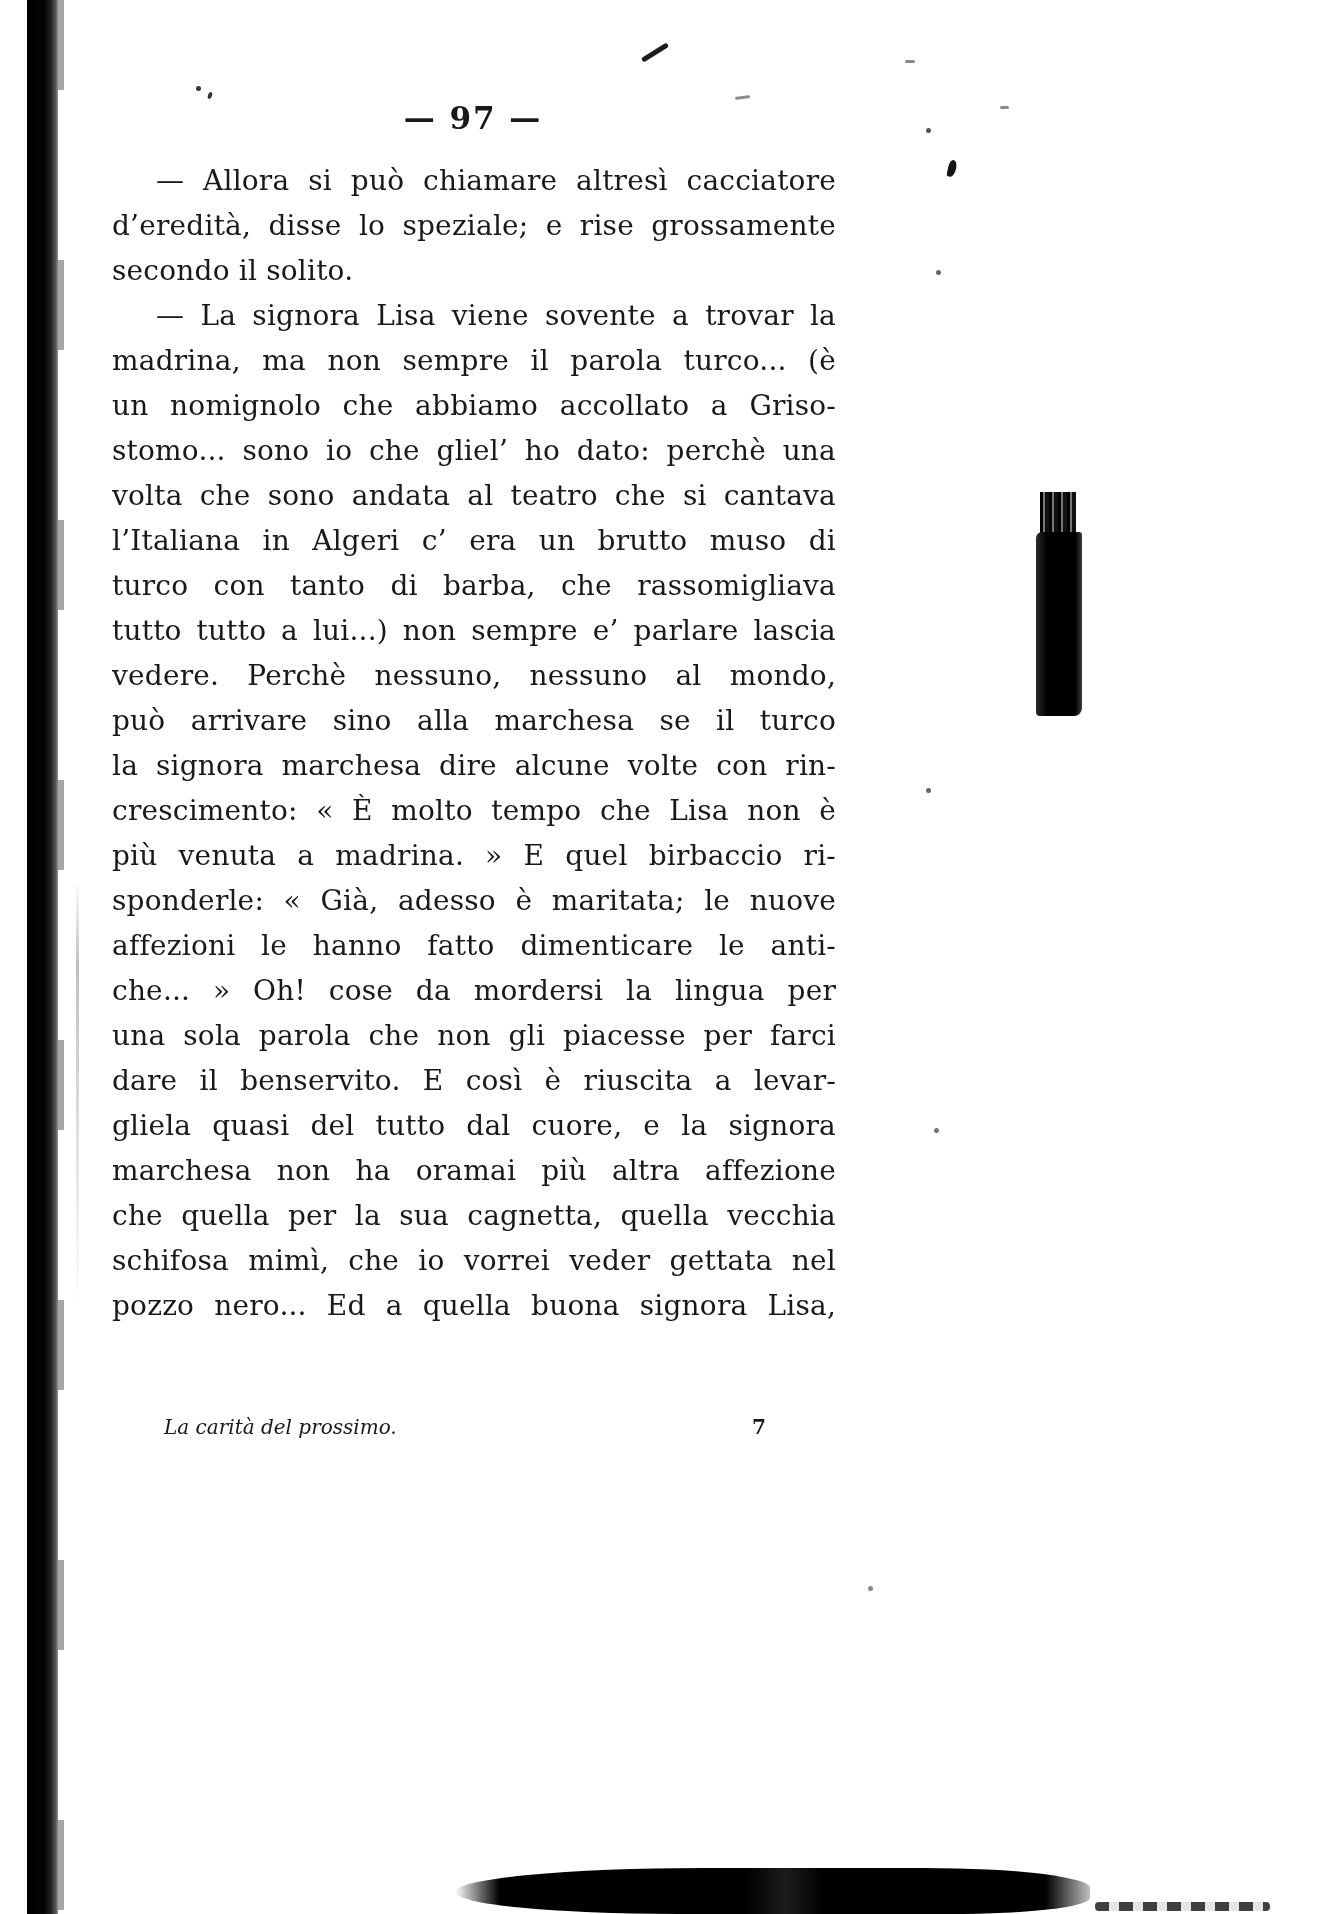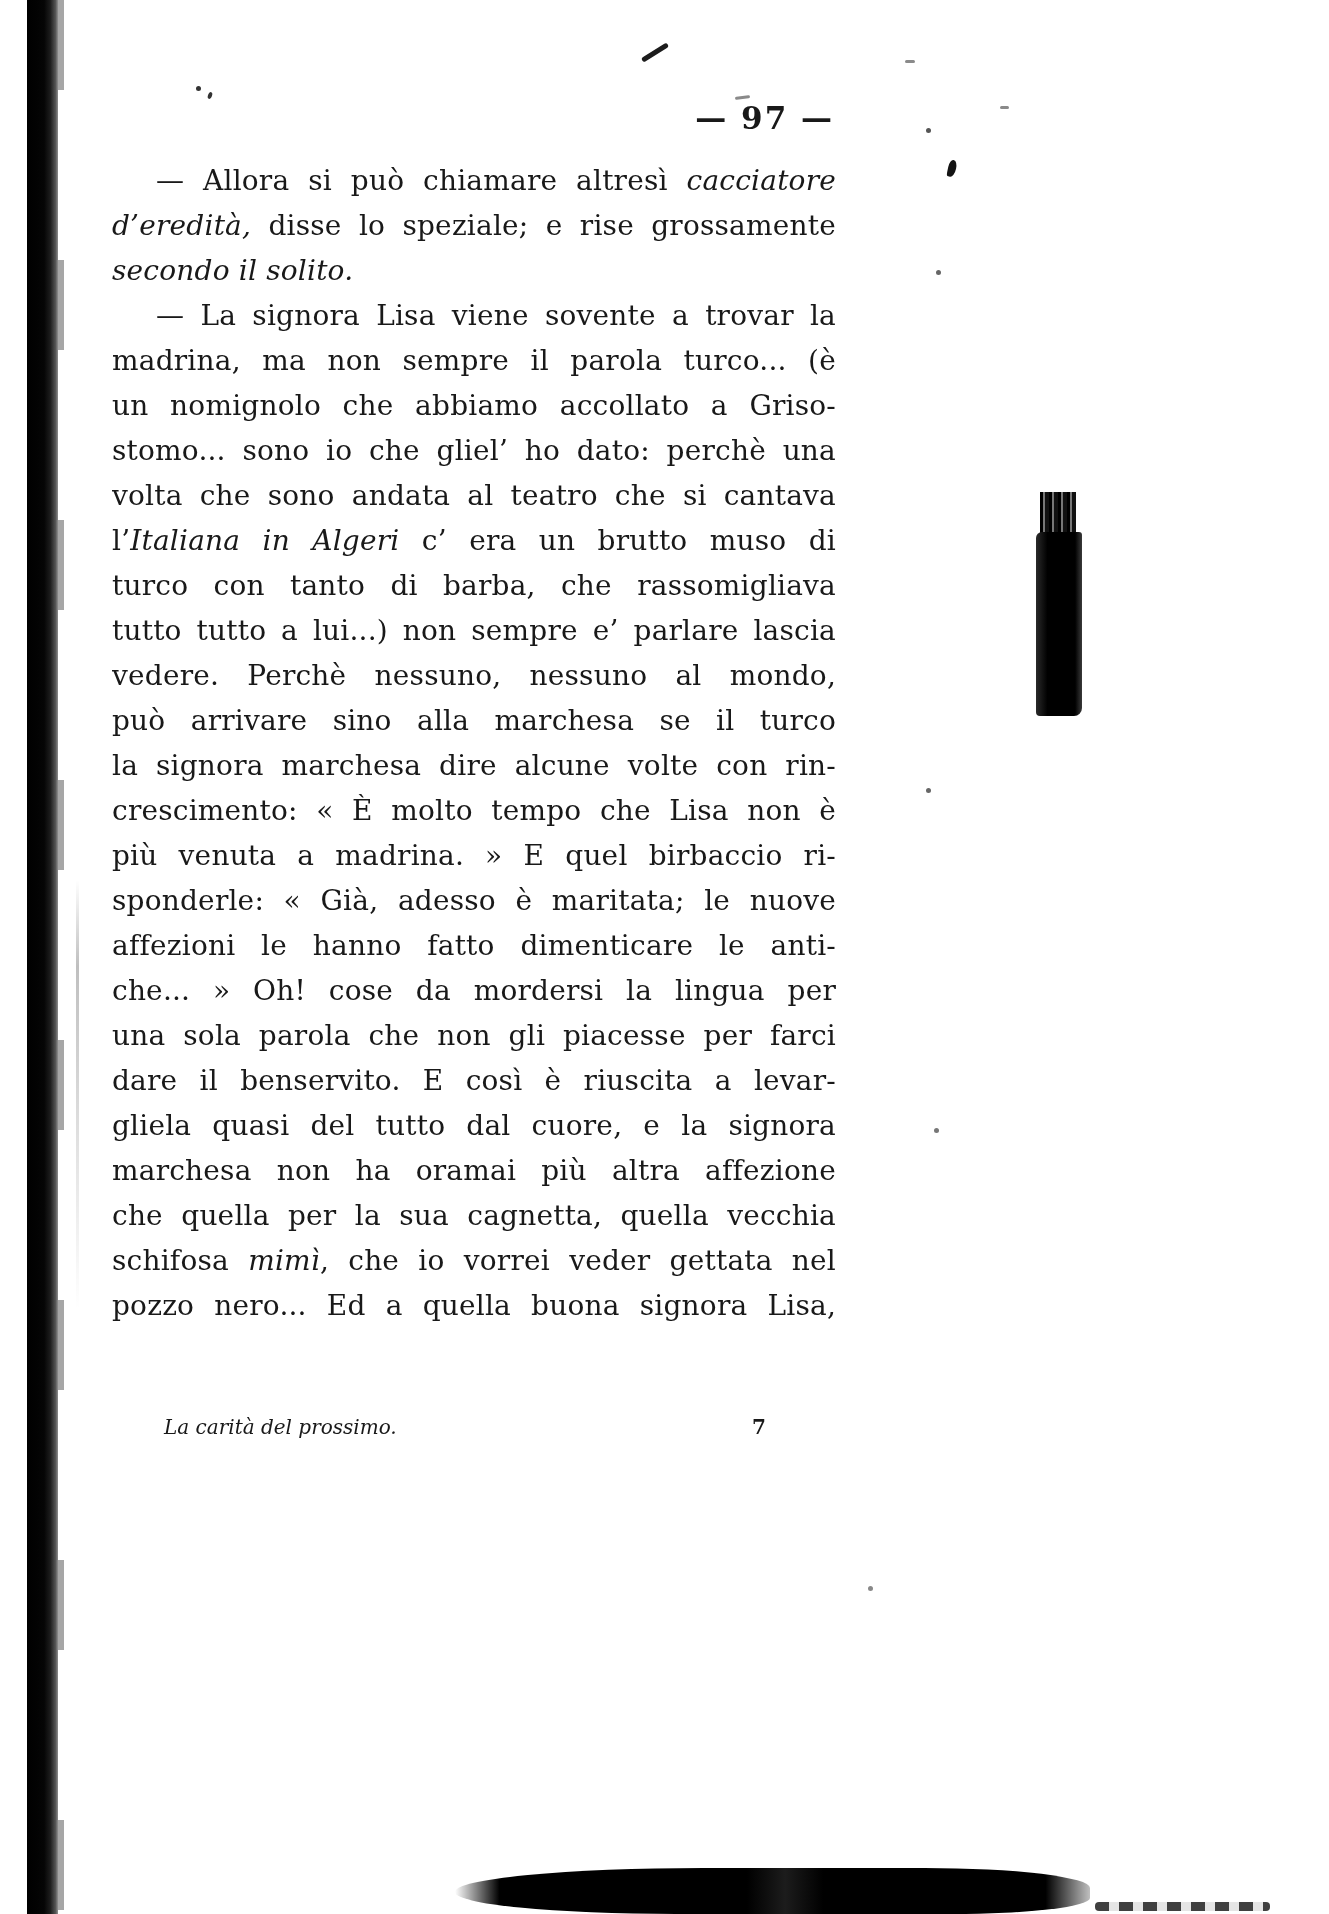--- a/index.html
+++ b/index.html
@@ -11,42 +11,42 @@
     overflow: hidden;
     font-family: "DejaVu Serif", "Liberation Serif", serif;
     color: #191919;
   }
   .page { position: absolute; inset: 0; }
 
   
   .page-header {
     position: absolute;
     left: 112px; top: 100px; width: 722px;
-    text-align: right;
+    text-align: center;
     font-size: 31px;
     font-weight: bold;
     letter-spacing: 2px;
   }
   .text-block {
     position: absolute;
     left: 112px; top: 158px; width: 724px;
     font-size: 28px;
     line-height: 45px;
     letter-spacing: 0.2px;
   }
   .line {
     text-align: justify;
     text-align-last: justify;
     height: 45px;
     overflow: hidden;
     white-space: nowrap;
   }
-  .line.no-just { text-align: right; text-align-last: left; font-style: italic; }
+  .line.no-just { text-align: right; text-align-last: left; }
   .line.indent { text-indent: 44px; }
-  .it { font-style: italic; }
+  .it { }
 
   .page-footer {
     position: absolute;
     left: 112px; top: 1415px; width: 724px;
     display: flex;
     justify-content: space-between;
     padding: 0;
     box-sizing: border-box;
     font-size: 20px;
   }

